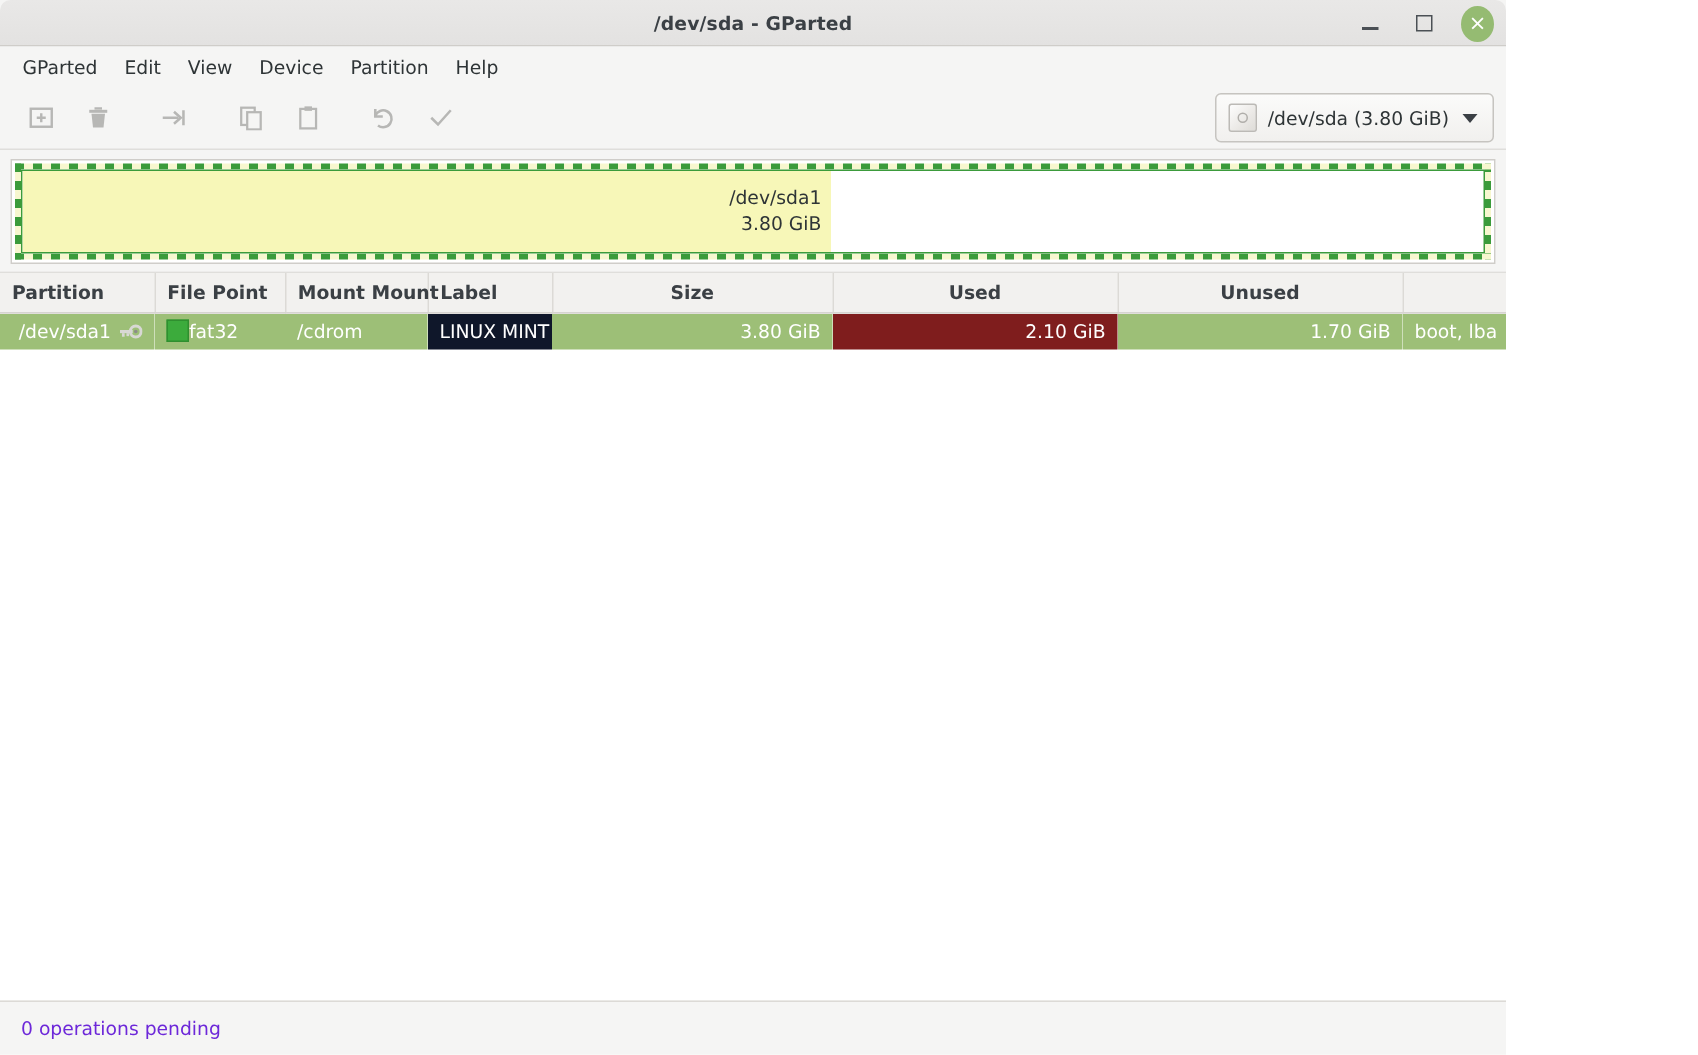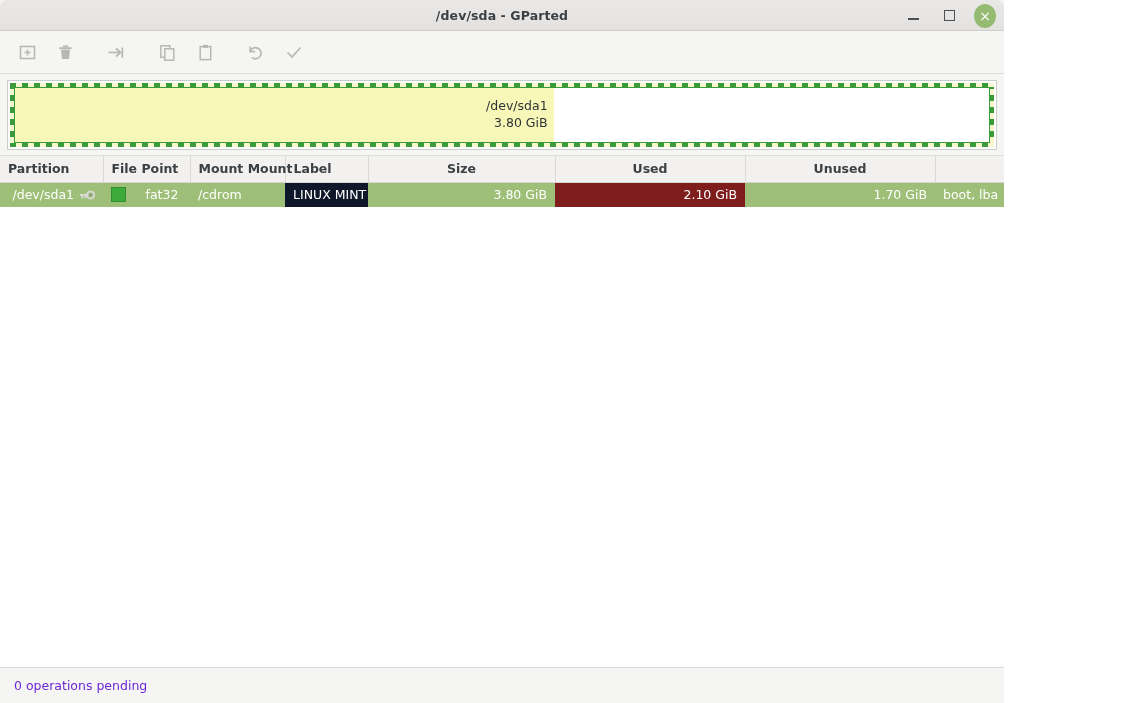--- a/index.html
+++ b/index.html
@@ -304,22 +304,21 @@
     border: 1px solid #2f8f2f;
     box-sizing: border-box;
   }
   .fs-cell-inner {
     display: flex;
     align-items: center;
     gap: 0;
   }
   .fs-name {
     flex: 1;
-    text-align: center;
-    margin-left: 16px;
+    text-align: left;
   }
 
   
   .statusbar {
     height: 36px;
     min-height: 36px;
     background: #f5f5f4;
     border-top: 1px solid #dcdad6;
     display: flex;
     align-items: center;
@@ -342,20 +341,28 @@
       </div>
       <div class="win-btn">
         <span class="max-glyph"></span>
       </div>
       <div class="win-btn">
         <span class="close-circle" style="background: rgb(149, 187, 114);">×</span>
       </div>
     </div>
   </div>
 
+  <div class="menubar">
+    <div class="menu-item">GParted</div>
+    <div class="menu-item">Edit</div>
+    <div class="menu-item">View</div>
+    <div class="menu-item">Device</div>
+    <div class="menu-item">Partition</div>
+    <div class="menu-item">Help</div>
+  </div>
 
   <div class="toolbar">
     <div class="tb-group">
 
       <div class="tb-btn">
         <svg width="17" height="17" viewBox="0 0 17 17">
           <rect x="1.5" y="2.5" width="14" height="12" fill="none" stroke="#b7b7b5" stroke-width="1.6"></rect>
           <line x1="8.5" y1="5.5" x2="8.5" y2="11.5" stroke="#b7b7b5" stroke-width="1.6"></line>
           <line x1="5.5" y1="8.5" x2="11.5" y2="8.5" stroke="#b7b7b5" stroke-width="1.6"></line>
         </svg>
@@ -404,20 +411,27 @@
         </svg>
       </div>
 
       <div class="tb-btn">
         <svg width="18" height="17" viewBox="0 0 18 17">
           <path d="M2.5 8.5 L7 13 L15.5 3.5" fill="none" stroke="#b7b7b5" stroke-width="1.7"></path>
         </svg>
       </div>
     </div>
 
+    <div class="device-select">
+      <span class="disk-icon">
+        <span class="platter"></span>
+      </span>
+      <span>/dev/sda (3.80 GiB)</span>
+      <span class="caret-down"></span>
+    </div>
   </div>
 
   <div class="graphic-area">
     <div class="graphic-frame">
       <div class="partition-block">
         <div class="partition-inner">
           <div class="usage-fill" id="usage-fill" style="width: 55.3%; background: rgb(247, 247, 184);"></div>
           <div class="partition-caption" id="partition-caption" style="width: 55.3%;">
             <div>/dev/sda1</div>
             <div>3.80 GiB</div>

